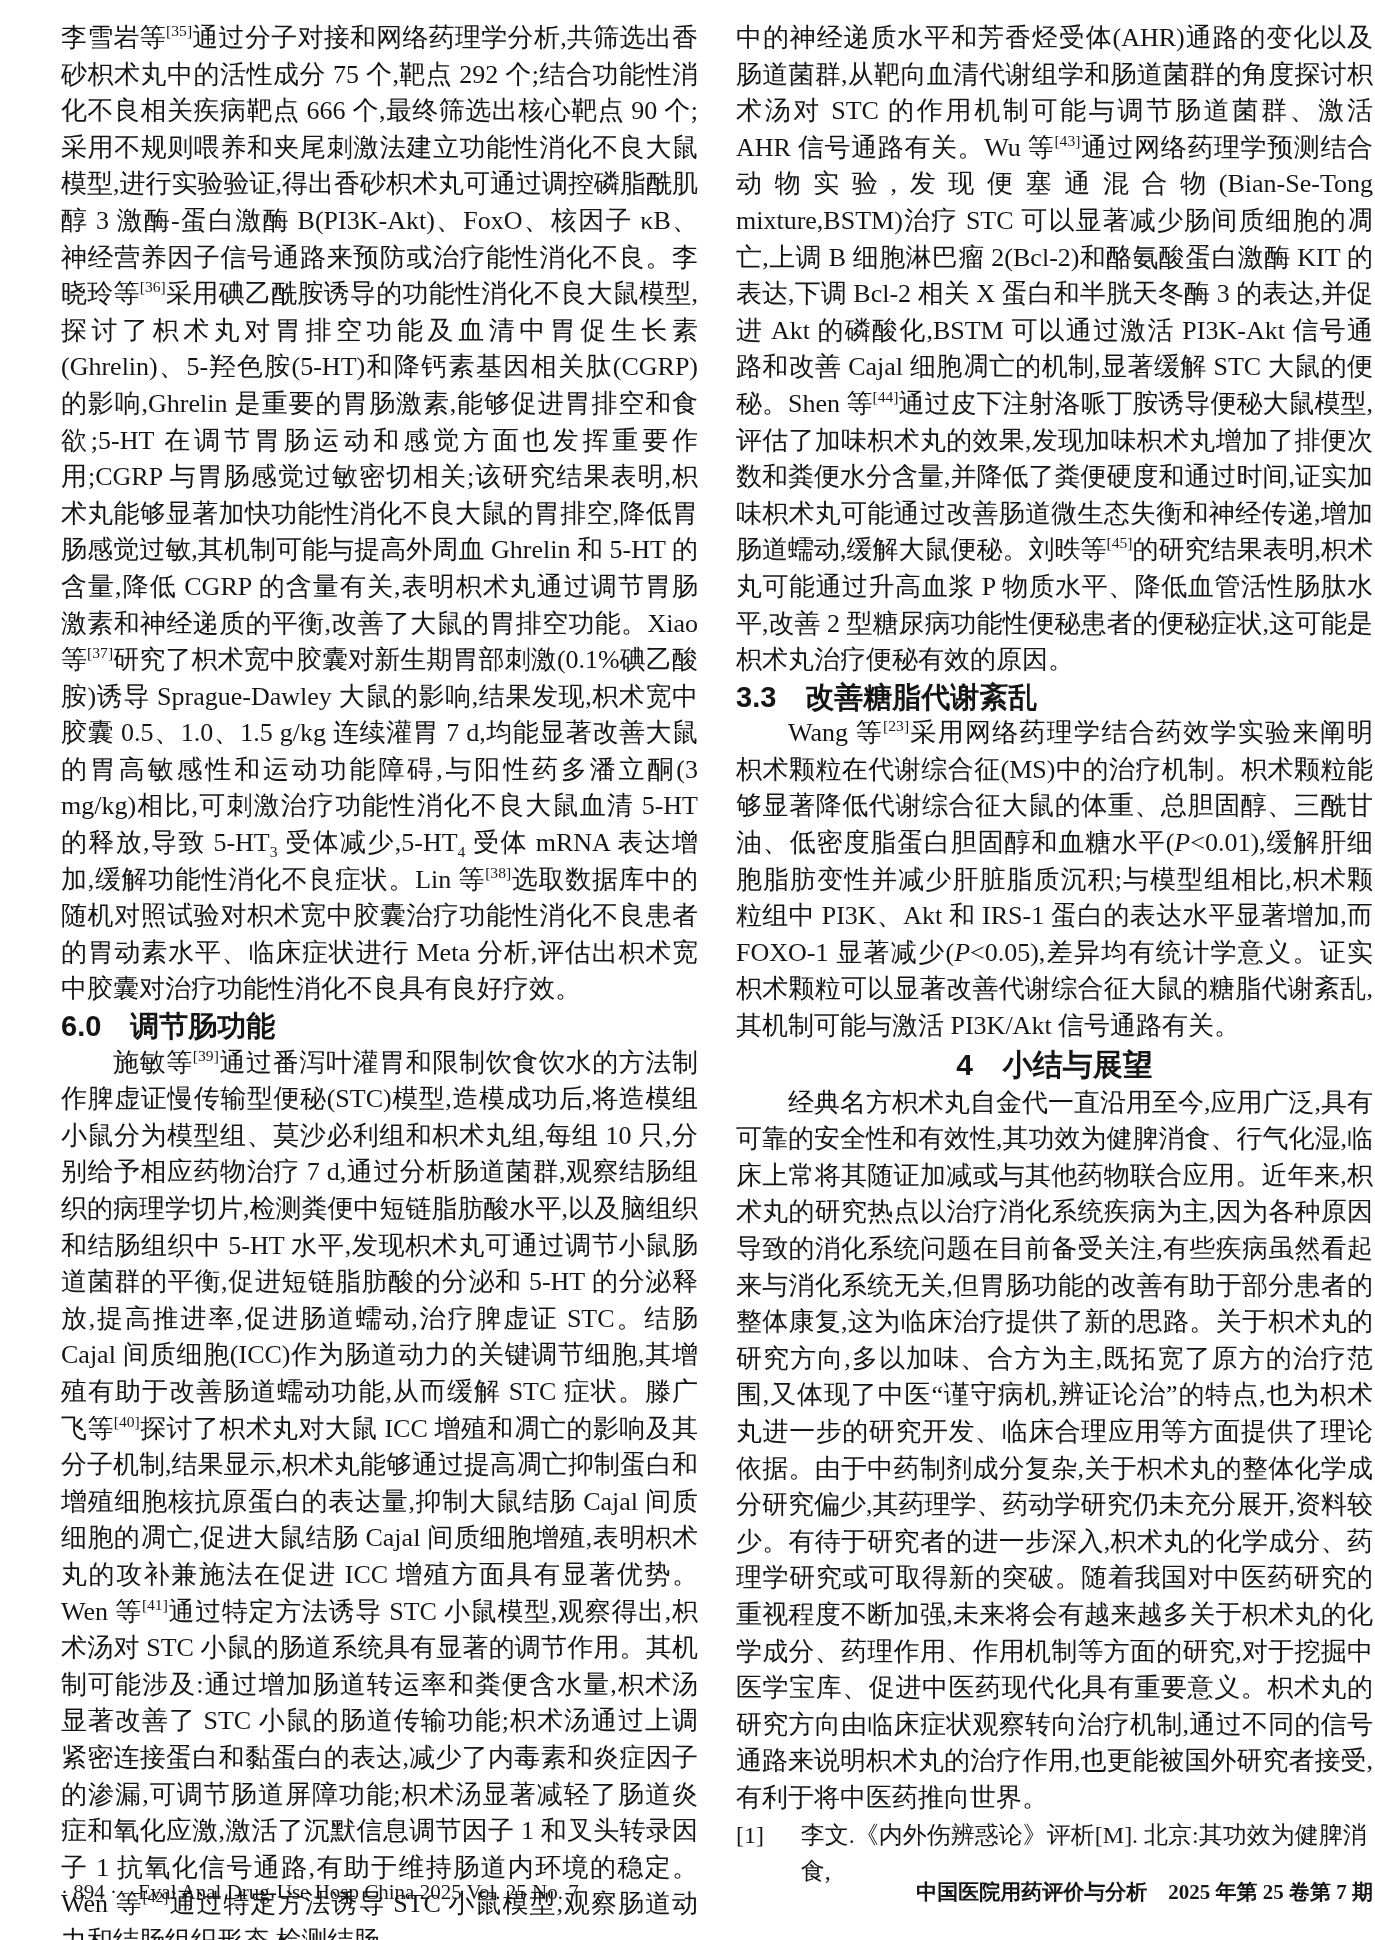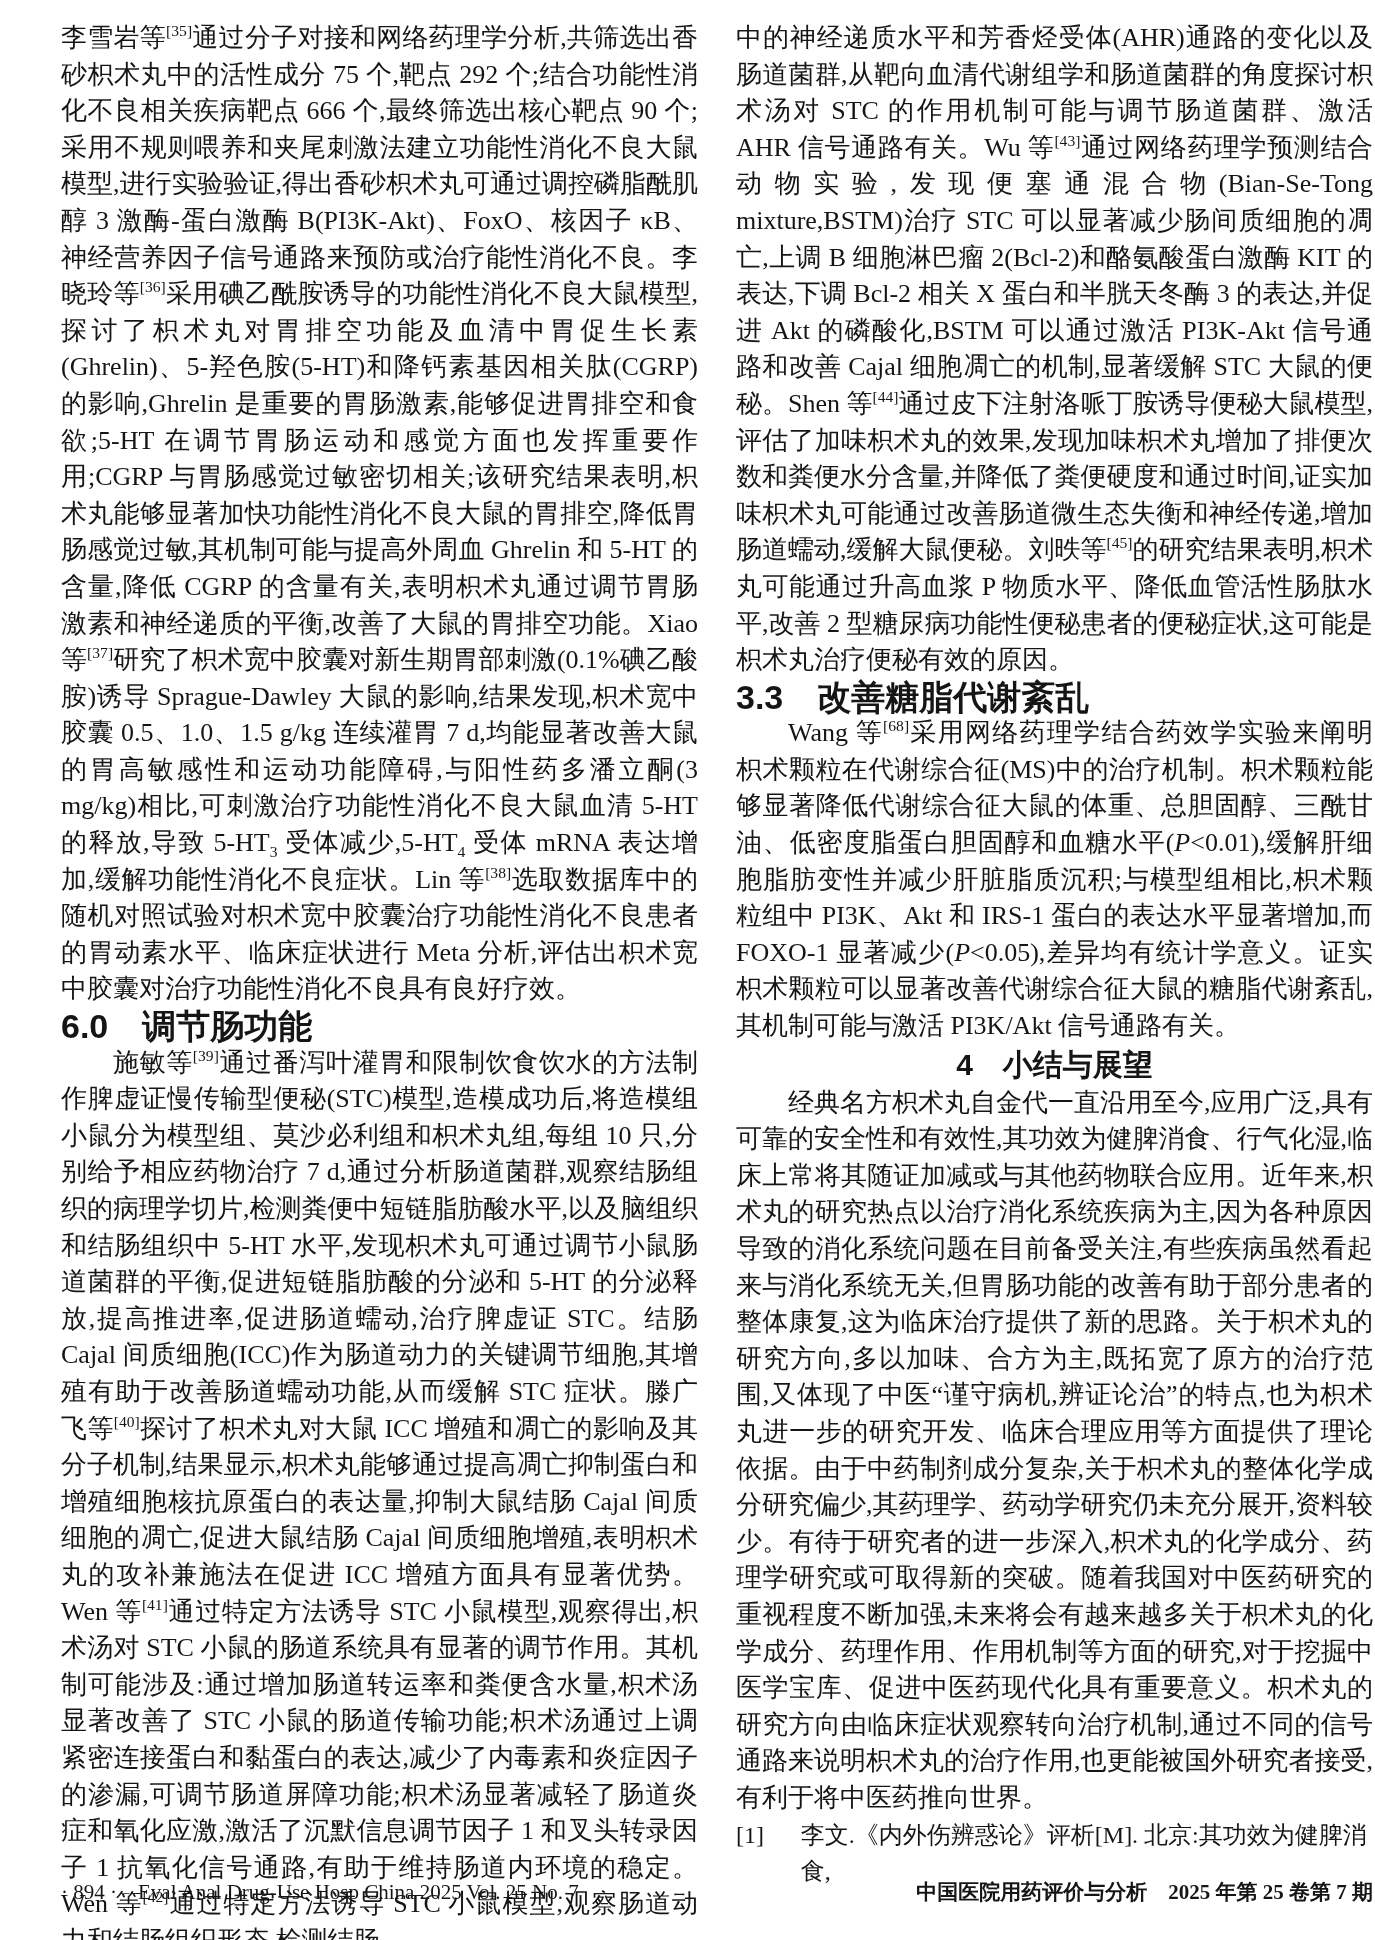--- a/index.html
+++ b/index.html
@@ -46,21 +46,21 @@
     font-size: 0.6em;
     line-height: 0;
     vertical-align: sub;
   }
   i {
     font-style: italic;
   }
   .h2 {
     font-family: "Liberation Sans", "DejaVu Sans", sans-serif;
     font-weight: 700;
-    font-size: 34px;
+    font-size: 29px;
     line-height: 36.6px;
     text-align: left;
   }
   .h1 {
     font-family: "Liberation Sans", "DejaVu Sans", sans-serif;
     font-weight: 700;
     font-size: 30px;
     line-height: 40px;
     text-align: center;
   }
@@ -102,21 +102,21 @@
 <div class="page">
   <div class="columns">
     <div class="col" id="col-left">
         <p class="para">李雪岩等<sup>[35]</sup>通过分子对接和网络药理学分析,共筛选出香砂枳术丸中的活性成分 75 个,靶点 292 个;结合功能性消化不良相关疾病靶点 666 个,最终筛选出核心靶点 90 个;采用不规则喂养和夹尾刺激法建立功能性消化不良大鼠模型,进行实验验证,得出香砂枳术丸可通过调控磷脂酰肌醇 3 激酶-蛋白激酶 B(PI3K-Akt)、FoxO、核因子 κB、神经营养因子信号通路来预防或治疗能性消化不良。李晓玲等<sup>[36]</sup>采用碘乙酰胺诱导的功能性消化不良大鼠模型,探讨了枳术丸对胃排空功能及血清中胃促生长素(Ghrelin)、5-羟色胺(5-HT)和降钙素基因相关肽(CGRP)的影响,Ghrelin 是重要的胃肠激素,能够促进胃排空和食欲;5-HT 在调节胃肠运动和感觉方面也发挥重要作用;CGRP 与胃肠感觉过敏密切相关;该研究结果表明,枳术丸能够显著加快功能性消化不良大鼠的胃排空,降低胃肠感觉过敏,其机制可能与提高外周血 Ghrelin 和 5-HT 的含量,降低 CGRP 的含量有关,表明枳术丸通过调节胃肠激素和神经递质的平衡,改善了大鼠的胃排空功能。Xiao 等<sup>[37]</sup>研究了枳术宽中胶囊对新生期胃部刺激(0.1%碘乙酸胺)诱导 Sprague-Dawley 大鼠的影响,结果发现,枳术宽中胶囊 0.5、1.0、1.5 g/kg 连续灌胃 7 d,均能显著改善大鼠的胃高敏感性和运动功能障碍,与阳性药多潘立酮(3 mg/kg)相比,可刺激治疗功能性消化不良大鼠血清 5-HT 的释放,导致 5-HT<sub>3</sub> 受体减少,5-HT<sub>4</sub> 受体 mRNA 表达增加,缓解功能性消化不良症状。Lin 等<sup>[38]</sup>选取数据库中的随机对照试验对枳术宽中胶囊治疗功能性消化不良患者的胃动素水平、临床症状进行 Meta 分析,评估出枳术宽中胶囊对治疗功能性消化不良具有良好疗效。</p>
         <div class="h2">6.0　调节肠功能</div>
         <p class="para indent">施敏等<sup>[39]</sup>通过番泻叶灌胃和限制饮食饮水的方法制作脾虚证慢传输型便秘(STC)模型,造模成功后,将造模组小鼠分为模型组、莫沙必利组和枳术丸组,每组 10 只,分别给予相应药物治疗 7 d,通过分析肠道菌群,观察结肠组织的病理学切片,检测粪便中短链脂肪酸水平,以及脑组织和结肠组织中 5-HT 水平,发现枳术丸可通过调节小鼠肠道菌群的平衡,促进短链脂肪酸的分泌和 5-HT 的分泌释放,提高推进率,促进肠道蠕动,治疗脾虚证 STC。结肠 Cajal 间质细胞(ICC)作为肠道动力的关键调节细胞,其增殖有助于改善肠道蠕动功能,从而缓解 STC 症状。滕广飞等<sup>[40]</sup>探讨了枳术丸对大鼠 ICC 增殖和凋亡的影响及其分子机制,结果显示,枳术丸能够通过提高凋亡抑制蛋白和增殖细胞核抗原蛋白的表达量,抑制大鼠结肠 Cajal 间质细胞的凋亡,促进大鼠结肠 Cajal 间质细胞增殖,表明枳术丸的攻补兼施法在促进 ICC 增殖方面具有显著优势。Wen 等<sup>[41]</sup>通过特定方法诱导 STC 小鼠模型,观察得出,枳术汤对 STC 小鼠的肠道系统具有显著的调节作用。其机制可能涉及:通过增加肠道转运率和粪便含水量,枳术汤显著改善了 STC 小鼠的肠道传输功能;枳术汤通过上调紧密连接蛋白和黏蛋白的表达,减少了内毒素和炎症因子的渗漏,可调节肠道屏障功能;枳术汤显著减轻了肠道炎症和氧化应激,激活了沉默信息调节因子 1 和叉头转录因子 1 抗氧化信号通路,有助于维持肠道内环境的稳定。Wen 等<sup>[42]</sup>通过特定方法诱导 STC 小鼠模型,观察肠道动力和结肠组织形态,检测结肠</p>
       </div>
     <div class="col" id="col-right">
         <p class="para">中的神经递质水平和芳香烃受体(AHR)通路的变化以及肠道菌群,从靶向血清代谢组学和肠道菌群的角度探讨枳术汤对 STC 的作用机制可能与调节肠道菌群、激活 AHR 信号通路有关。Wu 等<sup>[43]</sup>通过网络药理学预测结合动物实验,发现便塞通混合物(Bian-Se-Tong mixture,BSTM)治疗 STC 可以显著减少肠间质细胞的凋亡,上调 B 细胞淋巴瘤 2(Bcl-2)和酪氨酸蛋白激酶 KIT 的表达,下调 Bcl-2 相关 X 蛋白和半胱天冬酶 3 的表达,并促进 Akt 的磷酸化,BSTM 可以通过激活 PI3K-Akt 信号通路和改善 Cajal 细胞凋亡的机制,显著缓解 STC 大鼠的便秘。Shen 等<sup>[44]</sup>通过皮下注射洛哌丁胺诱导便秘大鼠模型,评估了加味枳术丸的效果,发现加味枳术丸增加了排便次数和粪便水分含量,并降低了粪便硬度和通过时间,证实加味枳术丸可能通过改善肠道微生态失衡和神经传递,增加肠道蠕动,缓解大鼠便秘。刘昳等<sup>[45]</sup>的研究结果表明,枳术丸可能通过升高血浆 P 物质水平、降低血管活性肠肽水平,改善 2 型糖尿病功能性便秘患者的便秘症状,这可能是枳术丸治疗便秘有效的原因。</p>
         <div class="h2">3.3　改善糖脂代谢紊乱</div>
-        <p class="para indent">Wang 等<sup>[68]</sup>采用网络药理学结合药效学实验来阐明枳术颗粒在代谢综合征(MS)中的治疗机制。枳术颗粒能够显著降低代谢综合征大鼠的体重、总胆固醇、三酰甘油、低密度脂蛋白胆固醇和血糖水平(<i>P</i>&lt;0.01),缓解肝细胞脂肪变性并减少肝脏脂质沉积;与模型组相比,枳术颗粒组中 PI3K、Akt 和 IRS-1 蛋白的表达水平显著增加,而 FOXO-1 显著减少(<i>P</i>&lt;0.05),差异均有统计学意义。证实枳术颗粒可以显著改善代谢综合征大鼠的糖脂代谢紊乱,其机制可能与激活 PI3K/Akt 信号通路有关。</p>
+        <p class="para indent">Wang 等<sup>[23]</sup>采用网络药理学结合药效学实验来阐明枳术颗粒在代谢综合征(MS)中的治疗机制。枳术颗粒能够显著降低代谢综合征大鼠的体重、总胆固醇、三酰甘油、低密度脂蛋白胆固醇和血糖水平(<i>P</i>&lt;0.01),缓解肝细胞脂肪变性并减少肝脏脂质沉积;与模型组相比,枳术颗粒组中 PI3K、Akt 和 IRS-1 蛋白的表达水平显著增加,而 FOXO-1 显著减少(<i>P</i>&lt;0.05),差异均有统计学意义。证实枳术颗粒可以显著改善代谢综合征大鼠的糖脂代谢紊乱,其机制可能与激活 PI3K/Akt 信号通路有关。</p>
         <div class="h1">4　小结与展望</div>
         <p class="para indent">经典名方枳术丸自金代一直沿用至今,应用广泛,具有可靠的安全性和有效性,其功效为健脾消食、行气化湿,临床上常将其随证加减或与其他药物联合应用。近年来,枳术丸的研究热点以治疗消化系统疾病为主,因为各种原因导致的消化系统问题在目前备受关注,有些疾病虽然看起来与消化系统无关,但胃肠功能的改善有助于部分患者的整体康复,这为临床治疗提供了新的思路。关于枳术丸的研究方向,多以加味、合方为主,既拓宽了原方的治疗范围,又体现了中医“谨守病机,辨证论治”的特点,也为枳术丸进一步的研究开发、临床合理应用等方面提供了理论依据。由于中药制剂成分复杂,关于枳术丸的整体化学成分研究偏少,其药理学、药动学研究仍未充分展开,资料较少。有待于研究者的进一步深入,枳术丸的化学成分、药理学研究或可取得新的突破。随着我国对中医药研究的重视程度不断加强,未来将会有越来越多关于枳术丸的化学成分、药理作用、作用机制等方面的研究,对于挖掘中医学宝库、促进中医药现代化具有重要意义。枳术丸的研究方向由临床症状观察转向治疗机制,通过不同的信号通路来说明枳术丸的治疗作用,也更能被国外研究者接受,有利于将中医药推向世界。</p>
         <div class="ref">
           <span class="ref-label">[1]</span>
           <span class="ref-text">李文.《内外伤辨惑论》评析[M]. 北京:其功效为健脾消食,</span>
         </div>
       </div>
   </div>
   <div class="footer">
     <span class="footer-left">· 894 ·　Eval Anal Drug-Use Hosp China 2025 Vol. 25 No. 7</span>

